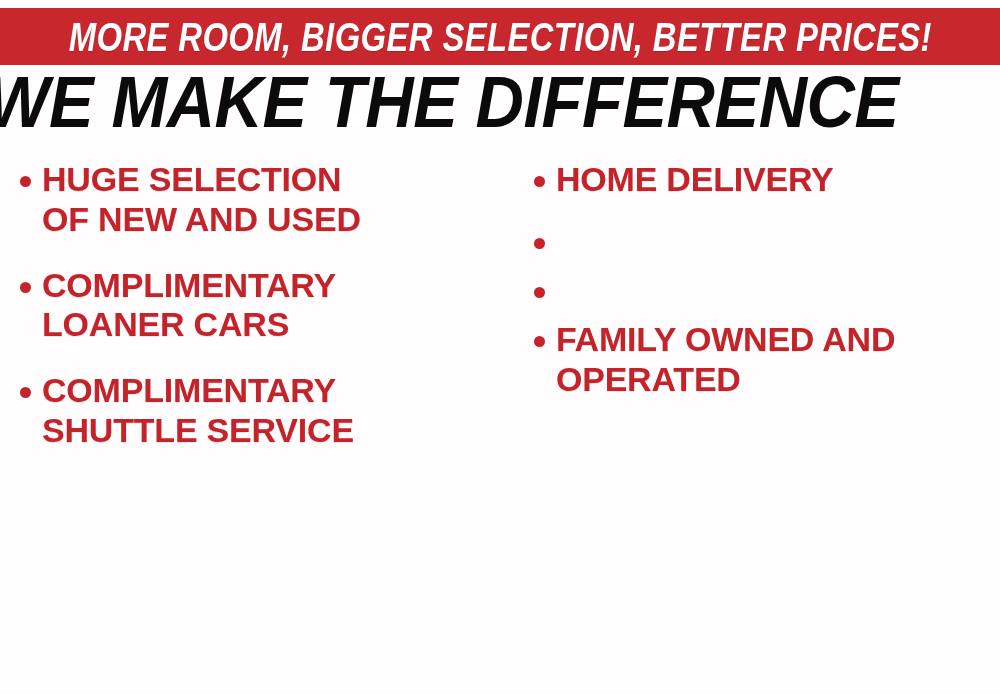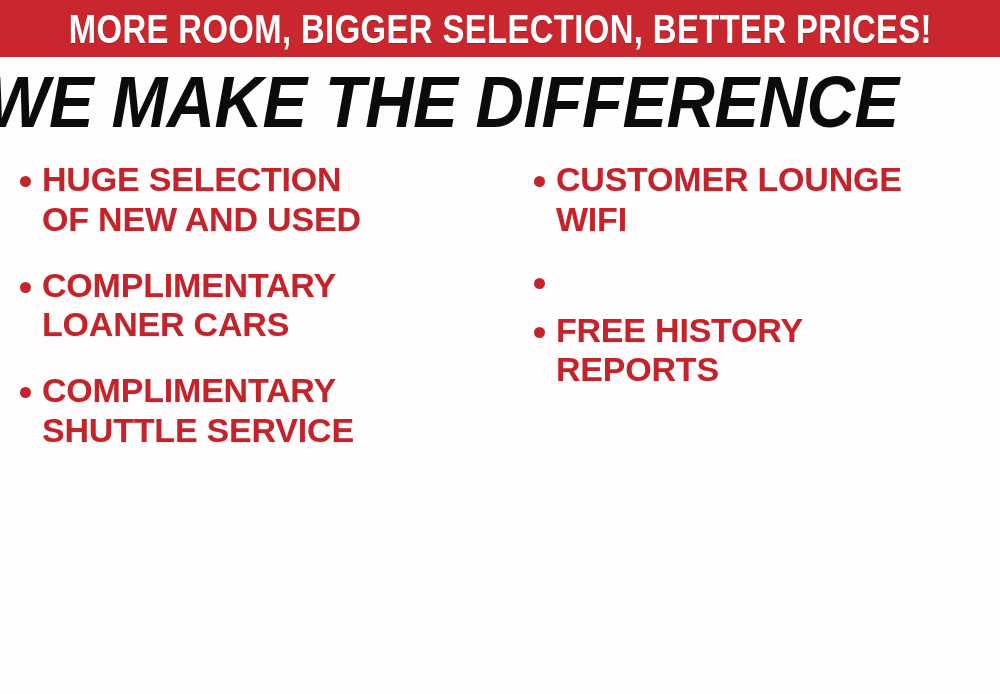--- a/index.html
+++ b/index.html
@@ -12,28 +12,29 @@
     background: #fffdfd;
     font-family: "Liberation Sans", sans-serif;
     overflow: hidden;
     position: relative;
   }
 
   
   .banner {
     position: absolute;
     left: 0;
-    top: 0;
+    top: 8px;
     width: 1000px;
     height: 57px;
     background: #c8272d;
     display: flex;
     align-items: center;
     justify-content: center;
     box-sizing: border-box;
+    font-style: italic;
   }
   .banner-text {
     color: #ffffff;
     font-family: "Liberation Sans Narrow", "Liberation Sans", sans-serif;
     font-weight: bold;
     font-size: 40px;
     line-height: 1;
     letter-spacing: 0.5px;
     transform: scaleX(0.82);
     transform-origin: center center;
@@ -145,33 +146,35 @@
       <span class="dot"></span>
       <span class="bullet-text">COMPLIMENTARY
 SHUTTLE SERVICE</span>
     </div>
 
   </div>
 
   <div class="col col-right">
 
 
-
     <div class="bullet-item">
       <span class="dot"></span>
-      <span class="bullet-text">CUSTOMER LOUNGE
-WIFI</span>
+      <span class="bullet-text">HOME DELIVERY</span>
     </div>
 
     <div class="bullet-item">
       <span class="dot"></span>
     </div>
 
+    <div class="bullet-item">
+      <span class="dot"></span>
+    </div>
 
     <div class="bullet-item">
       <span class="dot"></span>
-      <span class="bullet-text">FREE HISTORY
-REPORTS</span>
+      <span class="bullet-text">FAMILY OWNED AND
+OPERATED</span>
     </div>
+
 
   </div>
 
 </div>
 
 </body></html>

